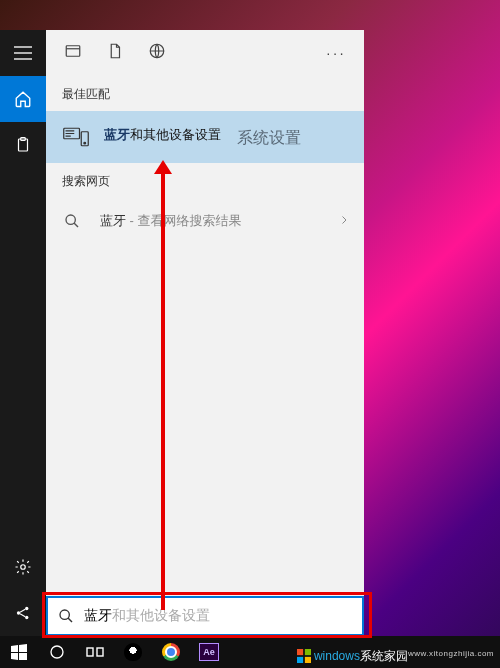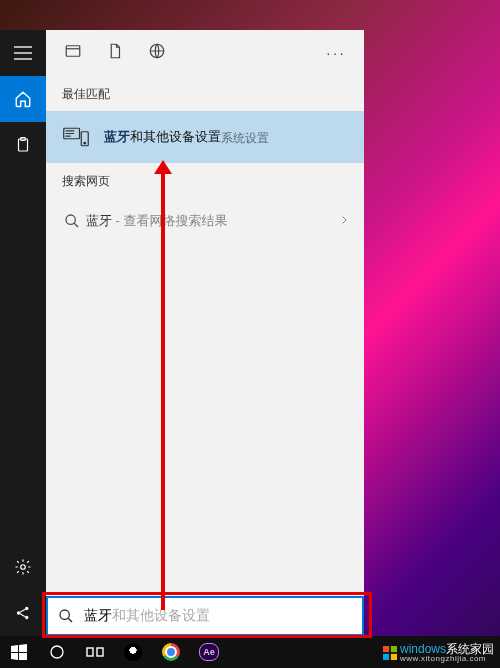--- a/index.html
+++ b/index.html
@@ -29,23 +29,23 @@
     .filter-row .more { letter-spacing: 2px; color: #444; font-size: 14px; }
 
     .section-hdr { font-size: 12px; color: #333; padding: 10px 16px 8px; font-weight: 400; }
 
     .result-tile { display: flex; align-items: center; gap: 14px; padding: 12px 16px; }
     .result-tile.selected { background: #bcd9ed; }
     .result-tile .ricon { width: 28px; height: 28px; display: flex; align-items: center; justify-content: center; color: #333; }
     .result-tile .rtext { display: flex; flex-direction: row; }
     .result-tile .rtitle { font-size: 13px; color: #111; }
     .result-tile .rtitle .hl { color: #1a3a66; font-weight: 600; }
-    .result-tile .rsub { font-size: 12px; color: #5a6a78; margin-top: 2px; }
-
-    .web-row { display: flex; align-items: center; gap: 4px; padding: 14px 16px; position: relative; }
+    .result-tile .rsub { font-size: 16px; color: #5a6a78; margin-top: 2px; margin-left: 16px; }
+
+    .web-row { display: flex; align-items: center; gap: 18px; padding: 14px 16px; position: relative; }
     .web-row .wicon { width: 20px; display: flex; justify-content: center; color: #555; }
     .web-row .wtext { font-size: 13px; color: #333; }
     .web-row .wtext .dim { color: #888; }
     .web-row .chev { position: absolute; right: 14px; color: #888; }
 
     
     .anno-arrow { position: absolute; left: 159px; top: 160px; width: 8px; height: 450px; pointer-events: none; z-index: 50; }
     .anno-arrow .shaft { position: absolute; left: 2px; top: 10px; width: 4px; bottom: 0; background: #e60000; }
     .anno-arrow .head { position: absolute; left: -5px; top: 0; width: 0; height: 0; border-left: 9px solid transparent; border-right: 9px solid transparent; border-bottom: 14px solid #e60000; }
 
@@ -55,27 +55,27 @@
     .searchbar .sicon { color: #333; margin-right: 10px; display:flex; }
     .searchbar .typed { font-size: 14px; color: #000; }
     .searchbar .ghost { font-size: 14px; color: #aaa; }
 
     
     .taskbar { position: absolute; left: 0; right: 0; bottom: 0; height: 32px; background: #101010; display: flex; align-items: center; }
     .taskbar .tb { width: 38px; height: 32px; display: flex; align-items: center; justify-content: center; color: #fff; }
     .taskbar .tb.chrome { position: relative; }
     .chrome-ring { width: 18px; height: 18px; border-radius: 50%; background: conic-gradient(#ea4335 0 120deg, #34a853 120deg 240deg, #fbbc05 240deg 360deg); display:flex; align-items:center; justify-content:center;}
     .chrome-ring::after { content:""; width:8px; height:8px; background:#4285f4; border:2px solid #fff; border-radius:50%; }
-    .ae-badge { width: 20px; height: 18px; background:#2a003f; border:1px solid #b48cff; color:#d2bfff; font-size:9px; font-weight:700; display:flex; align-items:center; justify-content:center; border-radius:8px;}
+    .ae-badge { width: 20px; height: 18px; background:#2a003f; border:1px solid #b48cff; color:#d2bfff; font-size:9px; font-weight:700; display:flex; align-items:center; justify-content:center; border-radius:0;}
     .qq-icon { width:18px; height:18px; background: radial-gradient(circle at 50% 40%, #fff 0 25%, #000 26% 100%); border-radius: 50% 50% 45% 45%; position:relative;}
 
     
     .watermark { position: absolute; right: 6px; bottom: 5px; display: flex; align-items: center; gap: 3px; z-index: 40; }
     .watermark .flag { width: 14px; height: 14px; }
-    .watermark .wtext-wrap { display:flex; flex-direction: column; line-height: 1; }
+    .watermark .wtext-wrap { display:flex; flex-direction: row; line-height: 1; }
     .watermark .main { font-size: 12px; color: #fff; font-weight: 500; }
     .watermark .main .b { color: #29abe2; }
     .watermark .url { font-size: 8px; color: #ccc; letter-spacing:.5px; }
   </style>
 </head>
 <body>
 
 <div class="desktop">
 
   <div class="desktop-icons">

